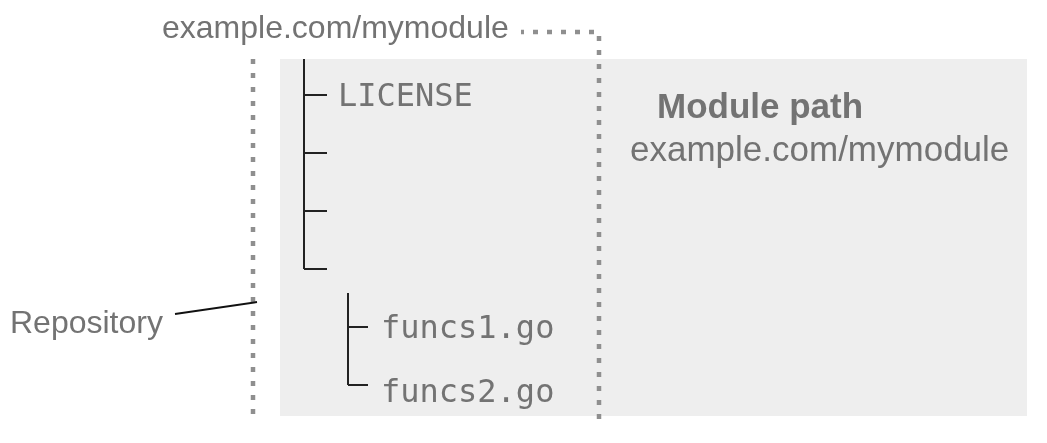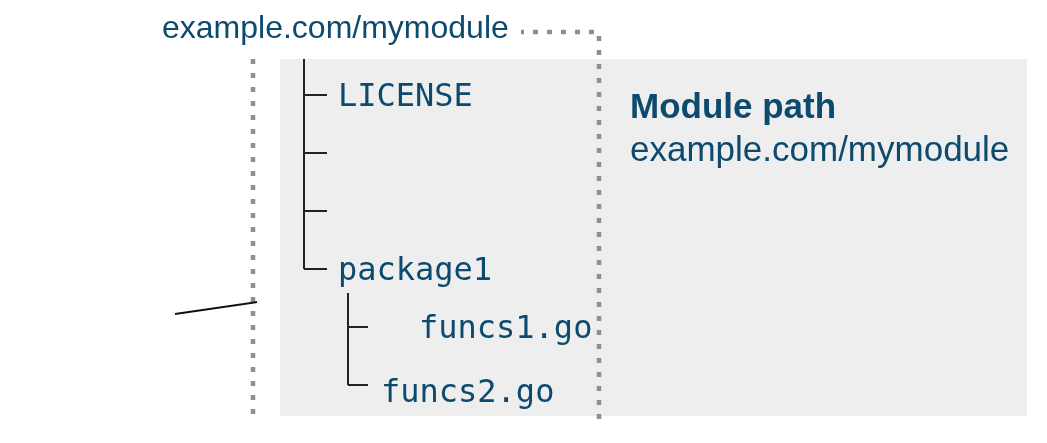--- a/index.html
+++ b/index.html
@@ -7,21 +7,21 @@
     padding: 0;
     background: #ffffff;
   }
   #canvas {
     position: relative;
     width: 1047px;
     height: 421px;
     background: #ffffff;
     overflow: hidden;
     font-family: "Liberation Sans", sans-serif;
-    color: #0c4a6e;
+    color: #737373;
     text-decoration: underline;
   }
   
   .module-panel {
     position: absolute;
     left: 280px;
     top: 59px;
     width: 747px;
     height: 357px;
     background: #eeeeee;
@@ -57,33 +57,33 @@
     font-size: 32px;
     white-space: nowrap;
     z-index: 2;
   }
   .tree-item.lvl1 { left: 338px; text-align: right; }
   .tree-item.lvl2 { left: 381px; }
   .row-0 { top: 75px; }
   .row-1 { top: 133px; }
   .row-2 { top: 191px; }
   .row-3 { top: 249px; }
-  .row-4 { top: 307px; margin-left: 38px; }
+  .row-4 { top: 307px; }
   .row-5 { top: 371px; }
   
   .module-info {
     position: absolute;
     left: 630px;
     top: 84px;
     z-index: 2;
     font-size: 35px;
     line-height: 43px;
     white-space: nowrap;
   }
-  .module-info .heading { font-weight: bold; }
+  .module-info .heading { font-weight: bold; margin-left: 27px; }
   
   .repository-label {
     position: absolute;
     left: 10px;
     top: 302px;
     height: 40px;
     line-height: 40px;
     font-size: 32px;
     white-space: nowrap;
     z-index: 2;
@@ -102,23 +102,23 @@
 
     <line x1="175" y1="314" x2="257" y2="302" stroke="#111111" stroke-width="2"></line>
 
     <path d="M304 59 V269 M304 95 H327 M304 153 H327 M304 211 H327 M304 269 H327
              M348 293 V385 M348 327 H368 M348 385 H368" fill="none" stroke="#222222" stroke-width="2"></path>
   </svg>
 
   <div class="repo-title">example.com/mymodule</div>
 
   <div class="tree-item lvl1 row-0">LICENSE</div>
-  <div class="tree-item lvl1 row-3">package1</div>
   <div class="tree-item lvl2 row-4">funcs1.go</div>
   <div class="tree-item lvl2 row-5">funcs2.go</div>
 
   <div class="module-info">
     <div class="heading">Module path</div>
     <div class="value">example.com/mymodule</div>
   </div>
 
+  <div class="repository-label">Repository</div>
 
 </div>
 
 </body></html>

